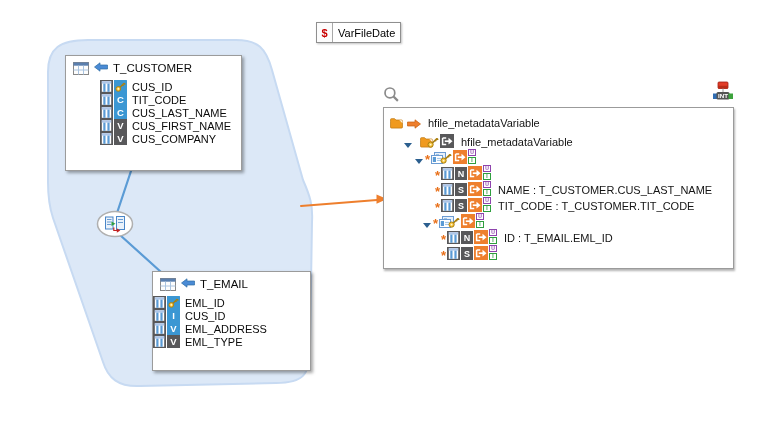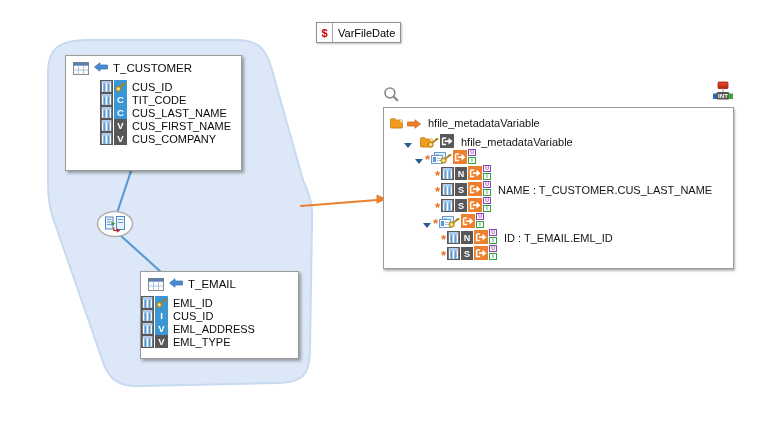--- a/index.html
+++ b/index.html
@@ -185,21 +185,21 @@
     <div class="fld">
       <svg width="13" height="13">
           <use href="#sym-grid"></use>
         </svg>
       <span class="tile dark">V</span>
       <span class="fld-name">CUS_COMPANY</span>
     </div>
   </div>
 </div>
 
-<div class="table-box" style="left:140px;top:271px;width:159px;height:88px">
+<div class="table-box" style="left:152px;top:271px;width:159px;height:100px">
   <div class="tbl-header">
     <svg width="16" height="13">
         <use href="#sym-table-lg"></use>
       </svg>
     <svg width="14" height="10">
         <use href="#sym-arrow-l"></use>
       </svg>
     <span>T_EMAIL</span>
   </div>
   <div class="tbl-fields" style="">
@@ -346,20 +346,21 @@
     <span class="nbadge">S</span>
     <span class="i-exit orange">
         <svg width="14" height="14">
           <use href="#sym-exit"></use>
         </svg>
       </span>
     <span class="mini">
         <b class="mu">U</b>
         <b class="mi">I</b>
       </span>
+    <span class="tlabel">TIT_CODE : T_CUSTOMER.TIT_CODE</span>
   </div>
 
   <div class="trow" style="padding-left:39px">
     <span class="tri"></span>
     <span class="star-o"></span>
     <svg width="15" height="12">
         <use href="#sym-windows"></use>
       </svg>
     <svg width="12" height="12" class="key-over">
         <use href="#sym-key"></use>

